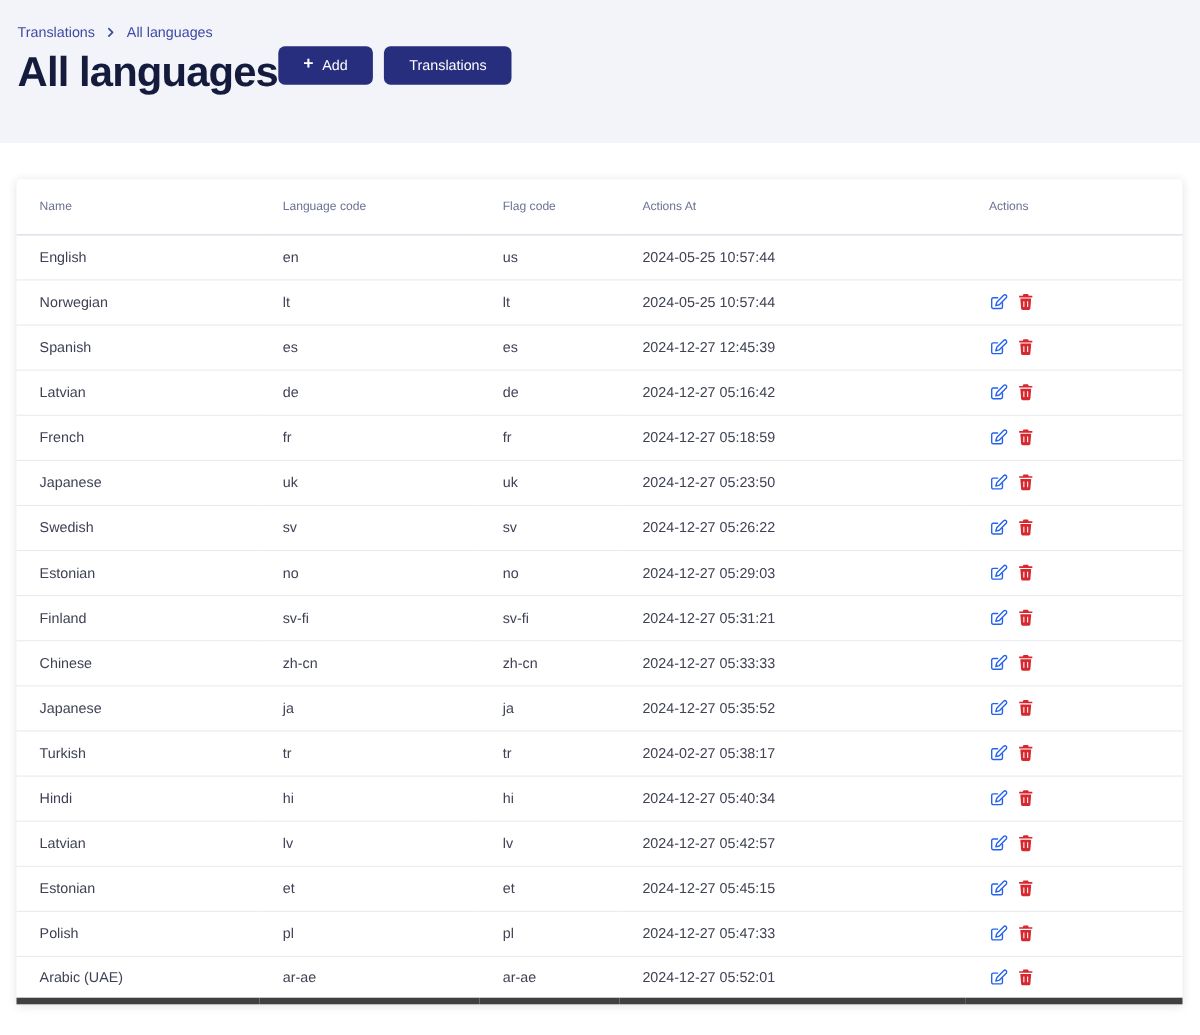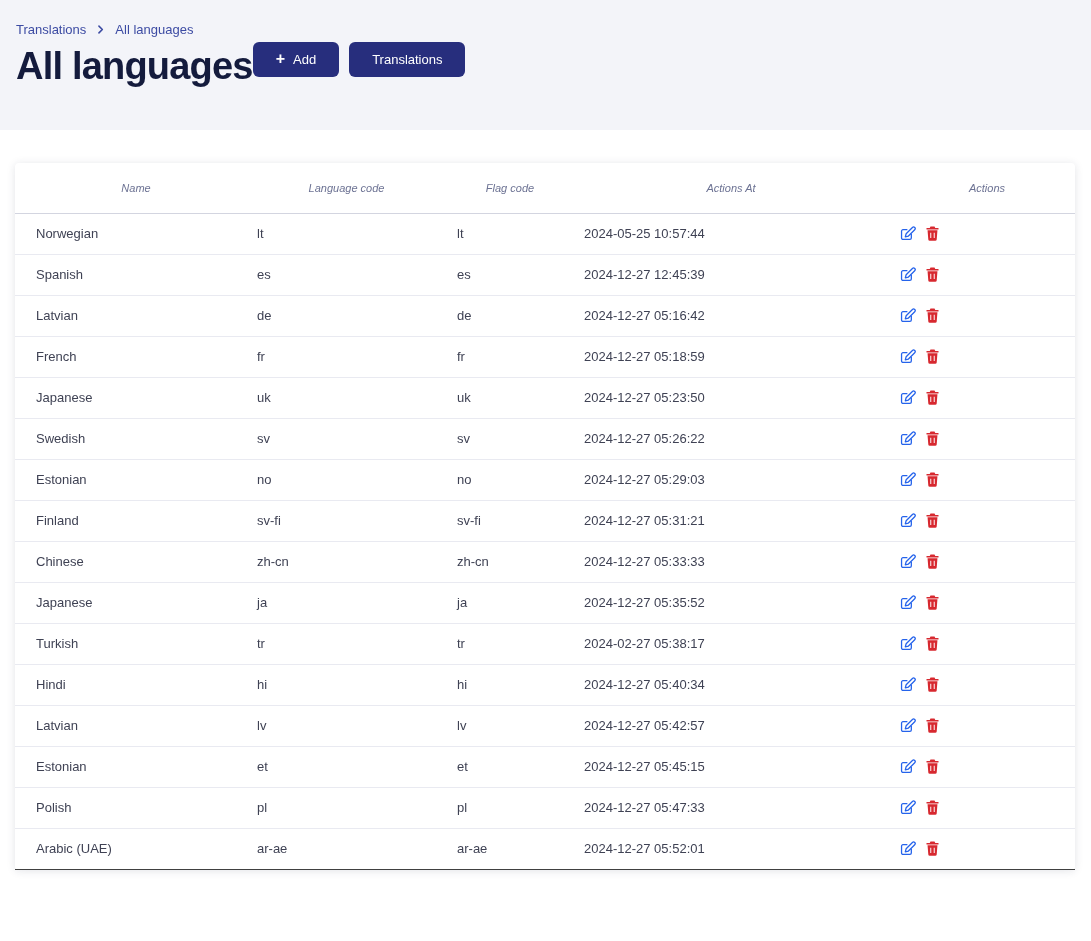--- a/index.html
+++ b/index.html
@@ -66,41 +66,40 @@
     background: #ffffff;
     border-radius: 4px;
     box-shadow: 0 1px 9px rgba(40, 45, 80, 0.13);
   }
   table.lang-table {
     width: 100%;
     border-collapse: collapse;
     table-layout: fixed;
   }
   .lang-table th {
-    text-align: center;
+    text-align: left;
     font-weight: 400;
     font-size: 11px;
     color: #6c7293;
     height: 50px;
     padding-left: 21px;
     border-bottom: 1px solid #d3d5e0;
     vertical-align: middle;
-    font-style: italic;
   }
   .lang-table td {
     font-size: 13px;
     color: #3f4254;
     height: 41px;
     padding-left: 21px;
     border-bottom: 1px solid #e9eaf1;
     vertical-align: middle;
     white-space: nowrap;
     overflow: hidden;
   }
-  .lang-table tr:last-child td { border-bottom: 1px solid #404040; }
+  .lang-table tr:last-child td { border-bottom: 6px solid #404040; }
   .action-icons {
     display: flex;
     align-items: center;
     gap: 9px;
   }
   .icon-btn {
     background: none;
     border: none;
     padding: 0;
     line-height: 0;
@@ -147,20 +146,29 @@
       <thead>
         <tr>
           <th>Name</th>
           <th>Language code</th>
           <th>Flag code</th>
           <th>Actions At</th>
           <th>Actions</th>
         </tr>
       </thead>
       <tbody>
+  <tr>
+    <td>English</td>
+    <td>en</td>
+    <td>us</td>
+    <td>2024-05-25 10:57:44</td>
+    <td>
+      
+    </td>
+  </tr>
 
   <tr>
     <td>Norwegian</td>
     <td>lt</td>
     <td>lt</td>
     <td>2024-05-25 10:57:44</td>
     <td>
       <span class="action-icons">
         <button class="icon-btn" title="">
           <span>

